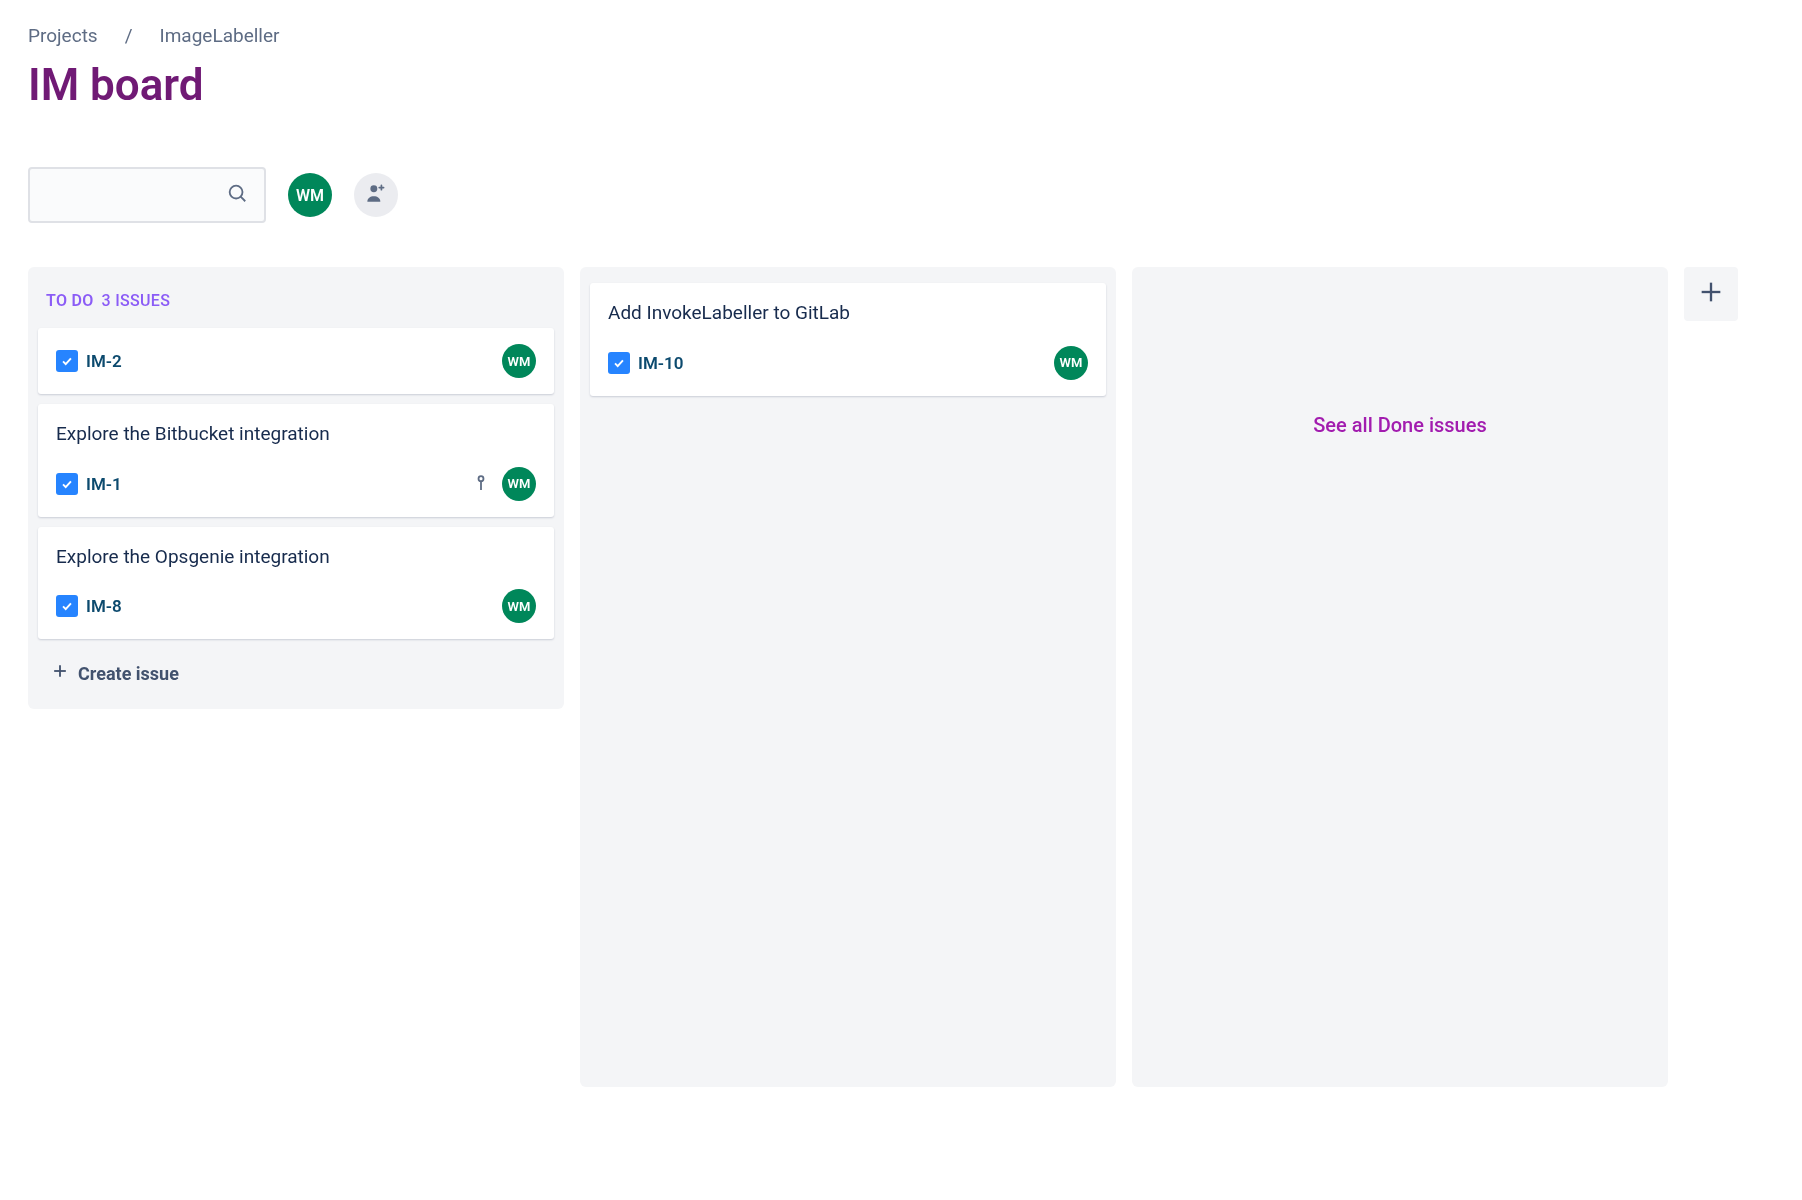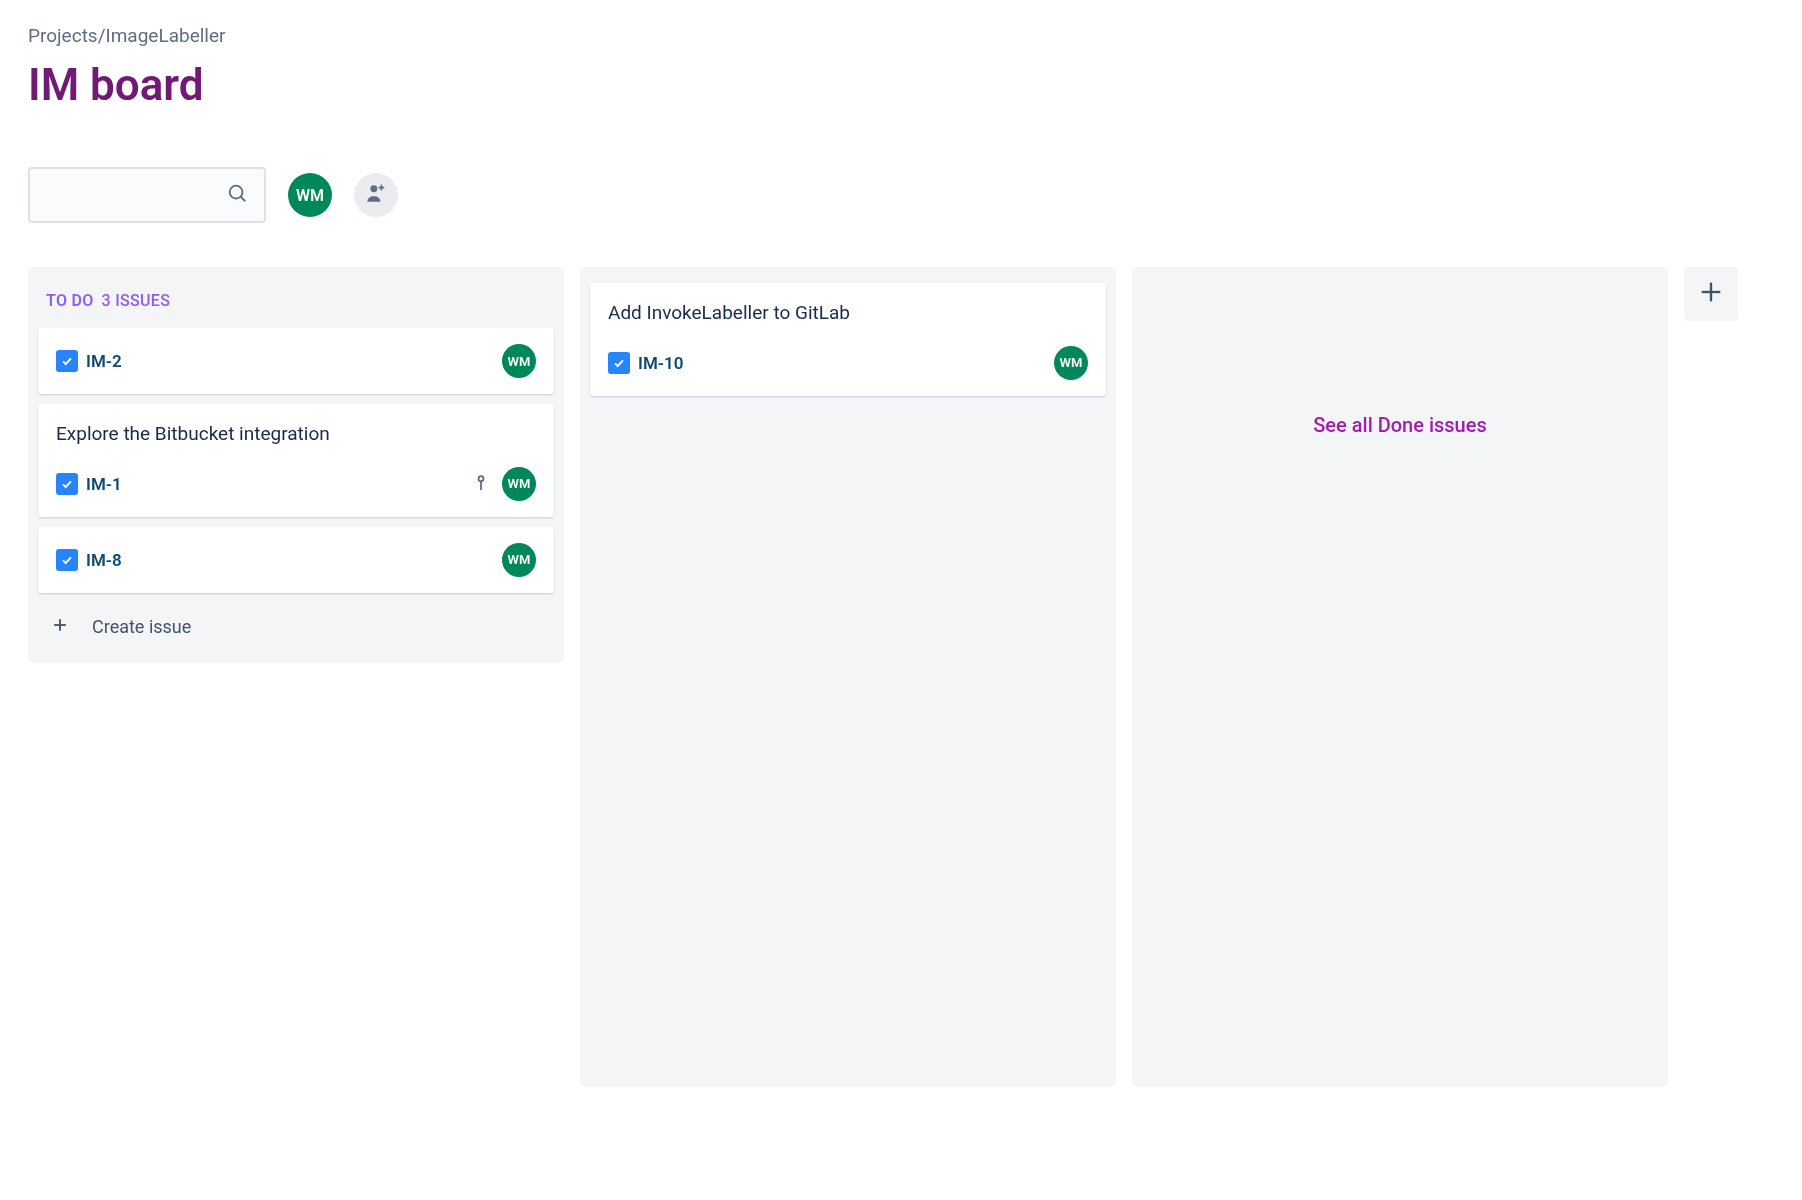--- a/index.html
+++ b/index.html
@@ -5,21 +5,21 @@
 * { box-sizing: border-box; margin: 0; padding: 0; }
 body {
   font-family: -apple-system, BlinkMacSystemFont, "Segoe UI", Roboto, Helvetica, Arial, sans-serif;
   background: #fff;
   color: #172B4D;
   padding: 24px 28px;
   width: 1802px;
 }
 .breadcrumb {
   display: flex;
-  gap: 0;
+  gap: 27px;
   align-items: center;
   font-size: 19px;
   color: #5E6C84;
   margin-bottom: 12px;
 }
 .breadcrumb a { color: #5E6C84; text-decoration: none; }
 .breadcrumb-sep { color: #5E6C84; }
 .page-title {
   font-size: 44px;
   font-weight: 600;
@@ -142,25 +142,25 @@
   align-items: center;
   justify-content: center;
   font-size: 13px;
   font-weight: 600;
   color: #fff;
 }
 .priority-icon svg { width: 18px; height: 18px; }
 .create-issue {
   display: flex;
   align-items: center;
-  gap: 22px;
+  gap: 8px;
   padding: 12px 14px;
   color: #42526E;
   font-size: 18px;
-  font-weight: 400;
+  font-weight: 700;
   cursor: pointer;
   border-radius: 3px;
 }
 .create-issue svg { width: 20px; height: 20px; }
 .done-empty {
   text-align: center;
   color: #a21caf;
   font-size: 20px;
   font-weight: 500;
   padding: 130px 0 420px 0;
@@ -253,20 +253,21 @@
                 <circle cx="8" cy="5" r="2.2"></circle>
                 <line x1="8" y1="7.5" x2="8" y2="15"></line>
               </svg>
           </span>
           <div class="avatar-sm avatar-green">WM</div>
         </div>
       </div>
     </div>
 
     <div class="card">
+      <div class="card-title">Explore the Opsgenie integration</div>
       <div class="card-footer">
         <div class="card-footer-left">
           <span class="issue-type-icon">
             <svg viewBox="0 0 16 16" fill="none" stroke="#fff" stroke-width="2.2">
                 <polyline points="3.5,8.5 6.5,11.5 12.5,5"></polyline>
               </svg>
           </span>
           <span class="issue-key">IM-8</span>
         </div>
         <div class="card-footer-right">

